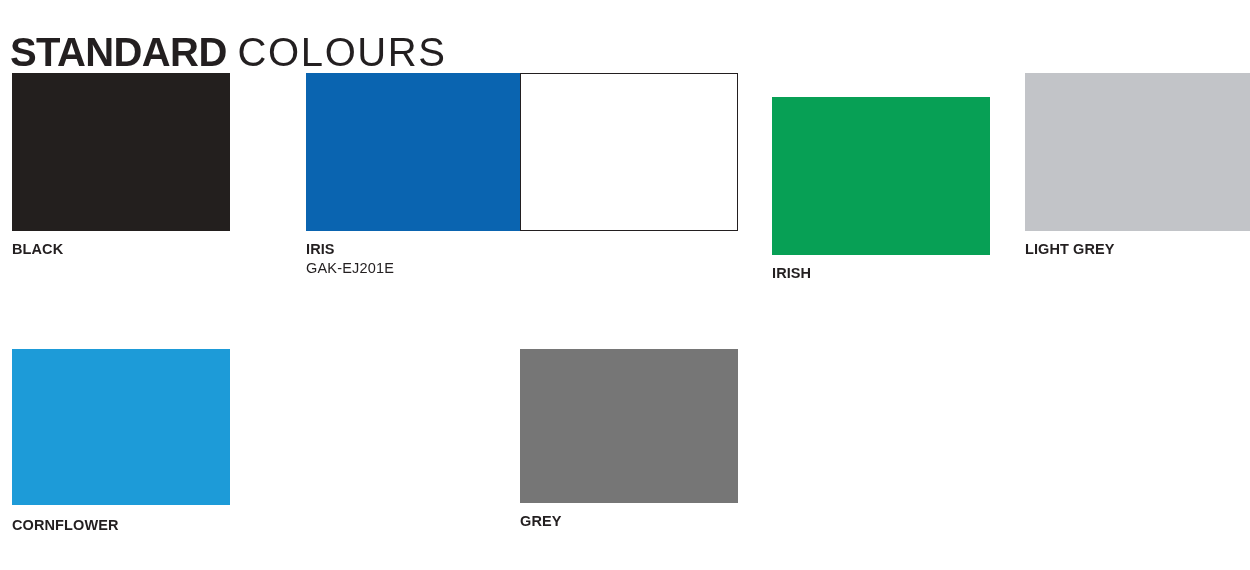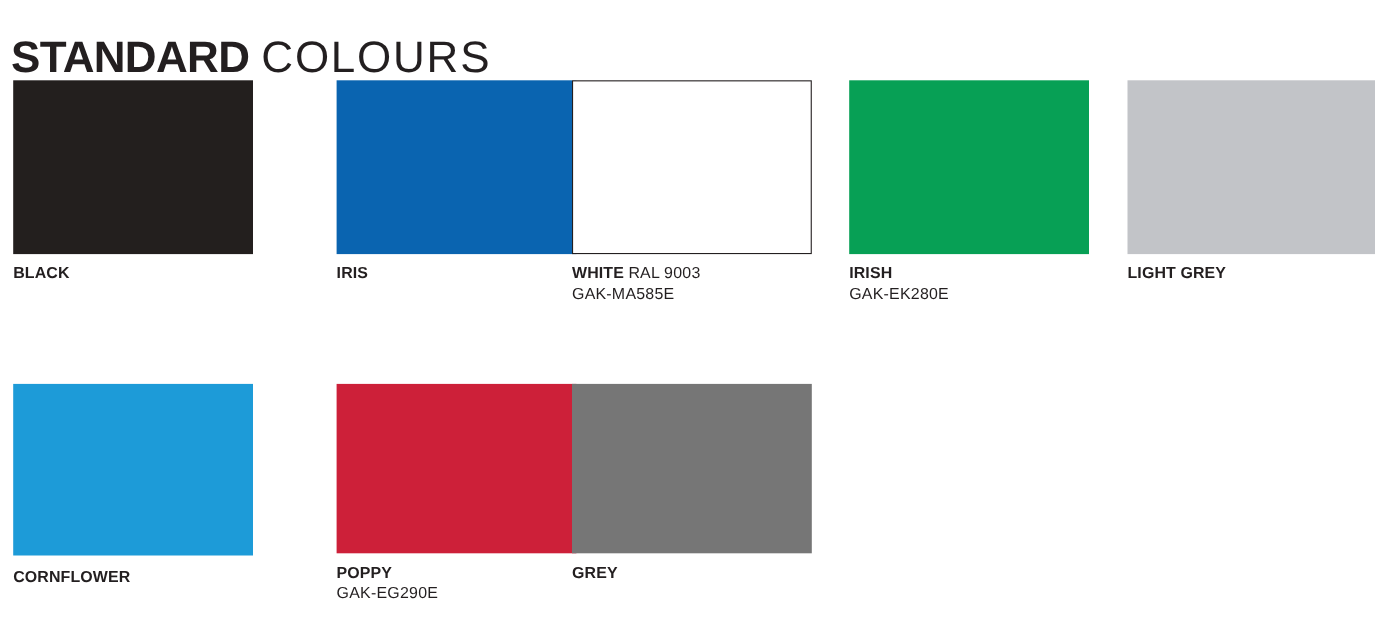--- a/index.html
+++ b/index.html
@@ -48,21 +48,21 @@
     height: 276px;
   }
   .swatch-cell {
     position: absolute;
     top: 0;
     width: 218px;
   }
   .swatch-cell.col-0 { left: 12px; }
   .swatch-cell.col-1 { left: 266px; margin-left: 40px; }
   .swatch-cell.col-2 { left: 520px; }
-  .swatch-cell.col-3 { left: 772px; }
+  .swatch-cell.col-3 { left: 772px; margin-top: 24px; }
   .swatch-cell.col-4 { left: 1025px; width: 248px; }
 
   .swatch-chip {
     width: 100%;
     height: 158px;
     box-sizing: border-box;
   }
   .swatch-chip.outlined {
     border: 1px solid #231f20;
   }
@@ -106,36 +106,32 @@
       <div class="swatch-chip" style="background-color: rgb(35, 31, 30);"></div>
       <div class="swatch-caption">
         <div><span class="swatch-name">BLACK</span></div>
       </div>
     </div>
 
     <div class="swatch-cell col-1">
       <div class="swatch-chip" style="background-color: rgb(10, 100, 176);"></div>
       <div class="swatch-caption">
         <div><span class="swatch-name">IRIS</span></div>
+        <div><span class="swatch-code">GAK-EJ201E</span></div>
       </div>
     </div>
 
     <div class="swatch-cell col-2">
       <div class="swatch-chip outlined" style="background-color: rgb(255, 255, 255);"></div>
-      <div class="swatch-caption">
-        <div><span class="swatch-name">WHITE</span> <span class="swatch-ral">RAL 9003</span></div>
-        <div><span class="swatch-code">GAK-MA585E</span></div>
-      </div>
     </div>
 
     <div class="swatch-cell col-3">
       <div class="swatch-chip" style="background-color: rgb(7, 160, 85);"></div>
       <div class="swatch-caption">
         <div><span class="swatch-name">IRISH</span></div>
-        <div><span class="swatch-code">GAK-EK280E</span></div>
       </div>
     </div>
 
     <div class="swatch-cell col-4">
       <div class="swatch-chip" style="background-color: rgb(194, 196, 200);"></div>
       <div class="swatch-caption">
         <div><span class="swatch-name">LIGHT GREY</span></div>
       </div>
     </div>
 
@@ -143,27 +139,20 @@
 
   <div class="swatch-row row-1">
 
     <div class="swatch-cell col-0">
       <div class="swatch-chip" style="background-color: rgb(29, 155, 216);"></div>
       <div class="swatch-caption">
         <div><span class="swatch-name">CORNFLOWER</span></div>
       </div>
     </div>
 
-    <div class="swatch-cell col-1">
-      <div class="swatch-chip" style="background-color: rgb(205, 32, 57);"></div>
-      <div class="swatch-caption">
-        <div><span class="swatch-name">POPPY</span></div>
-        <div><span class="swatch-code">GAK-EG290E</span></div>
-      </div>
-    </div>
 
     <div class="swatch-cell col-2">
       <div class="swatch-chip" style="background-color: rgb(118, 118, 118);"></div>
       <div class="swatch-caption">
         <div><span class="swatch-name">GREY</span></div>
       </div>
     </div>
 
   </div>
 

